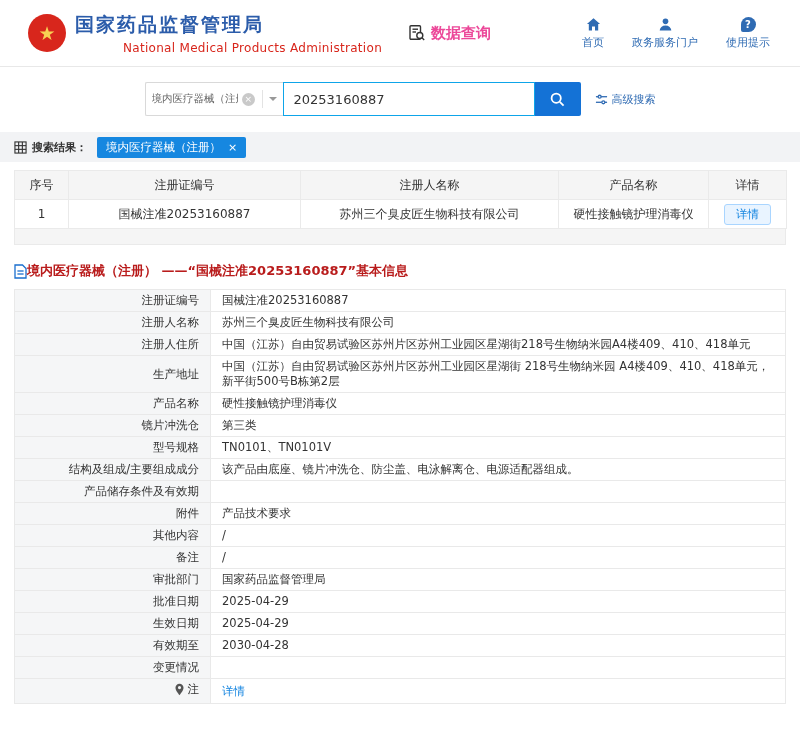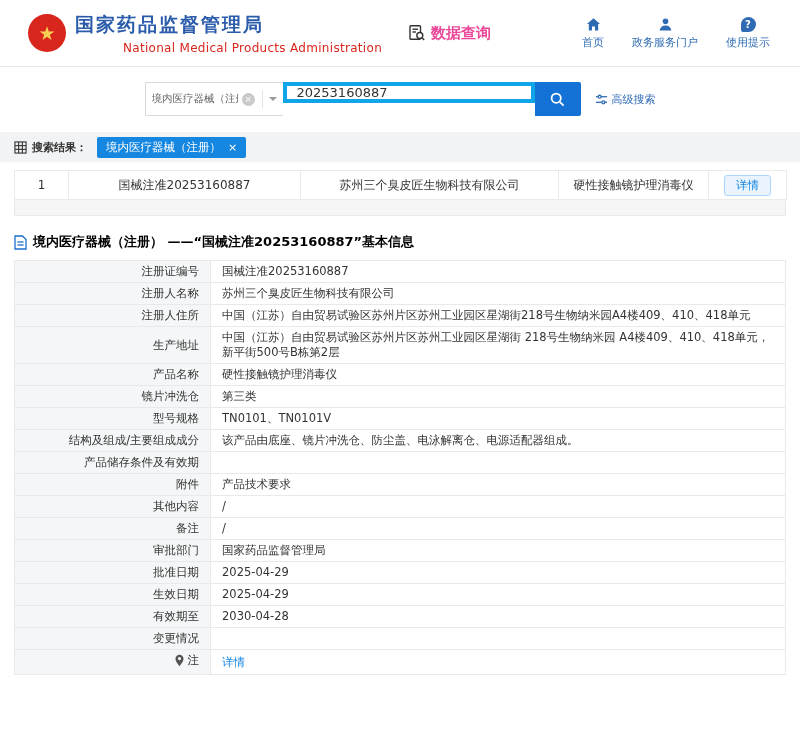--- a/index.html
+++ b/index.html
@@ -54,22 +54,22 @@
   }
   .search-select .sel-text { white-space: nowrap; overflow: hidden; }
   .circle-x {
     width: 13px; height: 13px; border-radius: 50%;
     background: #c9c9c9; color: #fff; font-size: 9px; line-height: 13px;
     text-align: center; flex: 0 0 auto; cursor: pointer;
   }
   .sel-divider { width: 1px; height: 18px; background: #e3e3e3; margin: 0 2px 0 3px; }
   .caret { width: 0; height: 0; border: 4px solid transparent; border-top-color: #999; margin-top: 4px; }
   .search-input {
-    width: 252px; height: 21px;
-    border: 4px solid #0ea5e9;
+    width: 252px; height: 34px;
+    border: 1px solid #0ea5e9;
     padding: 0 10px; font-size: 13px; color: #333;
     font-family: inherit; outline: none;
   }
   .search-btn {
     width: 46px; height: 34px;
     background: #1472d6; border: none;
     border-radius: 0 2px 2px 0;
     display: flex; align-items: center; justify-content: center;
     cursor: pointer;
   }
@@ -97,22 +97,22 @@
   .detail-btn {
     display: inline-block; background: #e9f4ff; color: #1585e0;
     border: 1px solid #a9d5ff; font-size: 11.5px;
     padding: 2px 11px; border-radius: 3px; cursor: pointer;
   }
   .results-footer { height: 16px; background: #f5f5f5; border: 1px solid #eaeaea; border-top: none; }
 
   
   .detail-section { margin: 13px 14px 0; padding-bottom: 16px; }
   .detail-title {
-    display: flex; align-items: center; gap: 6px;
-    color: #000000; font-size: 13px; font-weight: bold;
+    display: flex; align-items: center; 
+    color: #b91c1c; font-size: 13px; font-weight: bold;
     padding: 4px 0 9px;
   }
   table.detail { width: 100%; border-collapse: collapse; font-size: 11.5px; table-layout: fixed; }
   table.detail td { border: 1px solid #e9e9e9; padding: 3px 11px; height: 22px; line-height: 15px; vertical-align: middle; }
   table.detail td.lbl { width: 196px; background: #f5f6f7; text-align: right; color: #333; white-space: nowrap; }
   table.detail td.val { text-align: left; color: #333; word-break: break-all; }
   .note-lbl { display: inline-flex; align-items: center; gap: 3px; }
   .link { color: #1585e0; cursor: pointer; text-decoration: none; }
 
   .icon { display: inline-flex; align-items: center; justify-content: center; flex: 0 0 auto; }
@@ -217,20 +217,27 @@
 <div class="results-table-wrap">
   <table class="results">
     <colgroup>
       <col style="width:54px">
         <col style="width:232px">
         <col style="width:258px">
         <col style="width:150px">
         <col style="width:78px">
     </colgroup>
     <tbody>
+        <tr>
+      <th>序号</th>
+      <th>注册证编号</th>
+      <th>注册人名称</th>
+      <th>产品名称</th>
+      <th>详情</th>
+    </tr>
     <tr>
       <td>1</td>
       <td>国械注准20253160887</td>
       <td>苏州三个臭皮匠生物科技有限公司</td>
       <td>硬性接触镜护理消毒仪</td>
       <td>
         <span class="detail-btn">详情</span>
       </td>
     </tr>
   </tbody>

